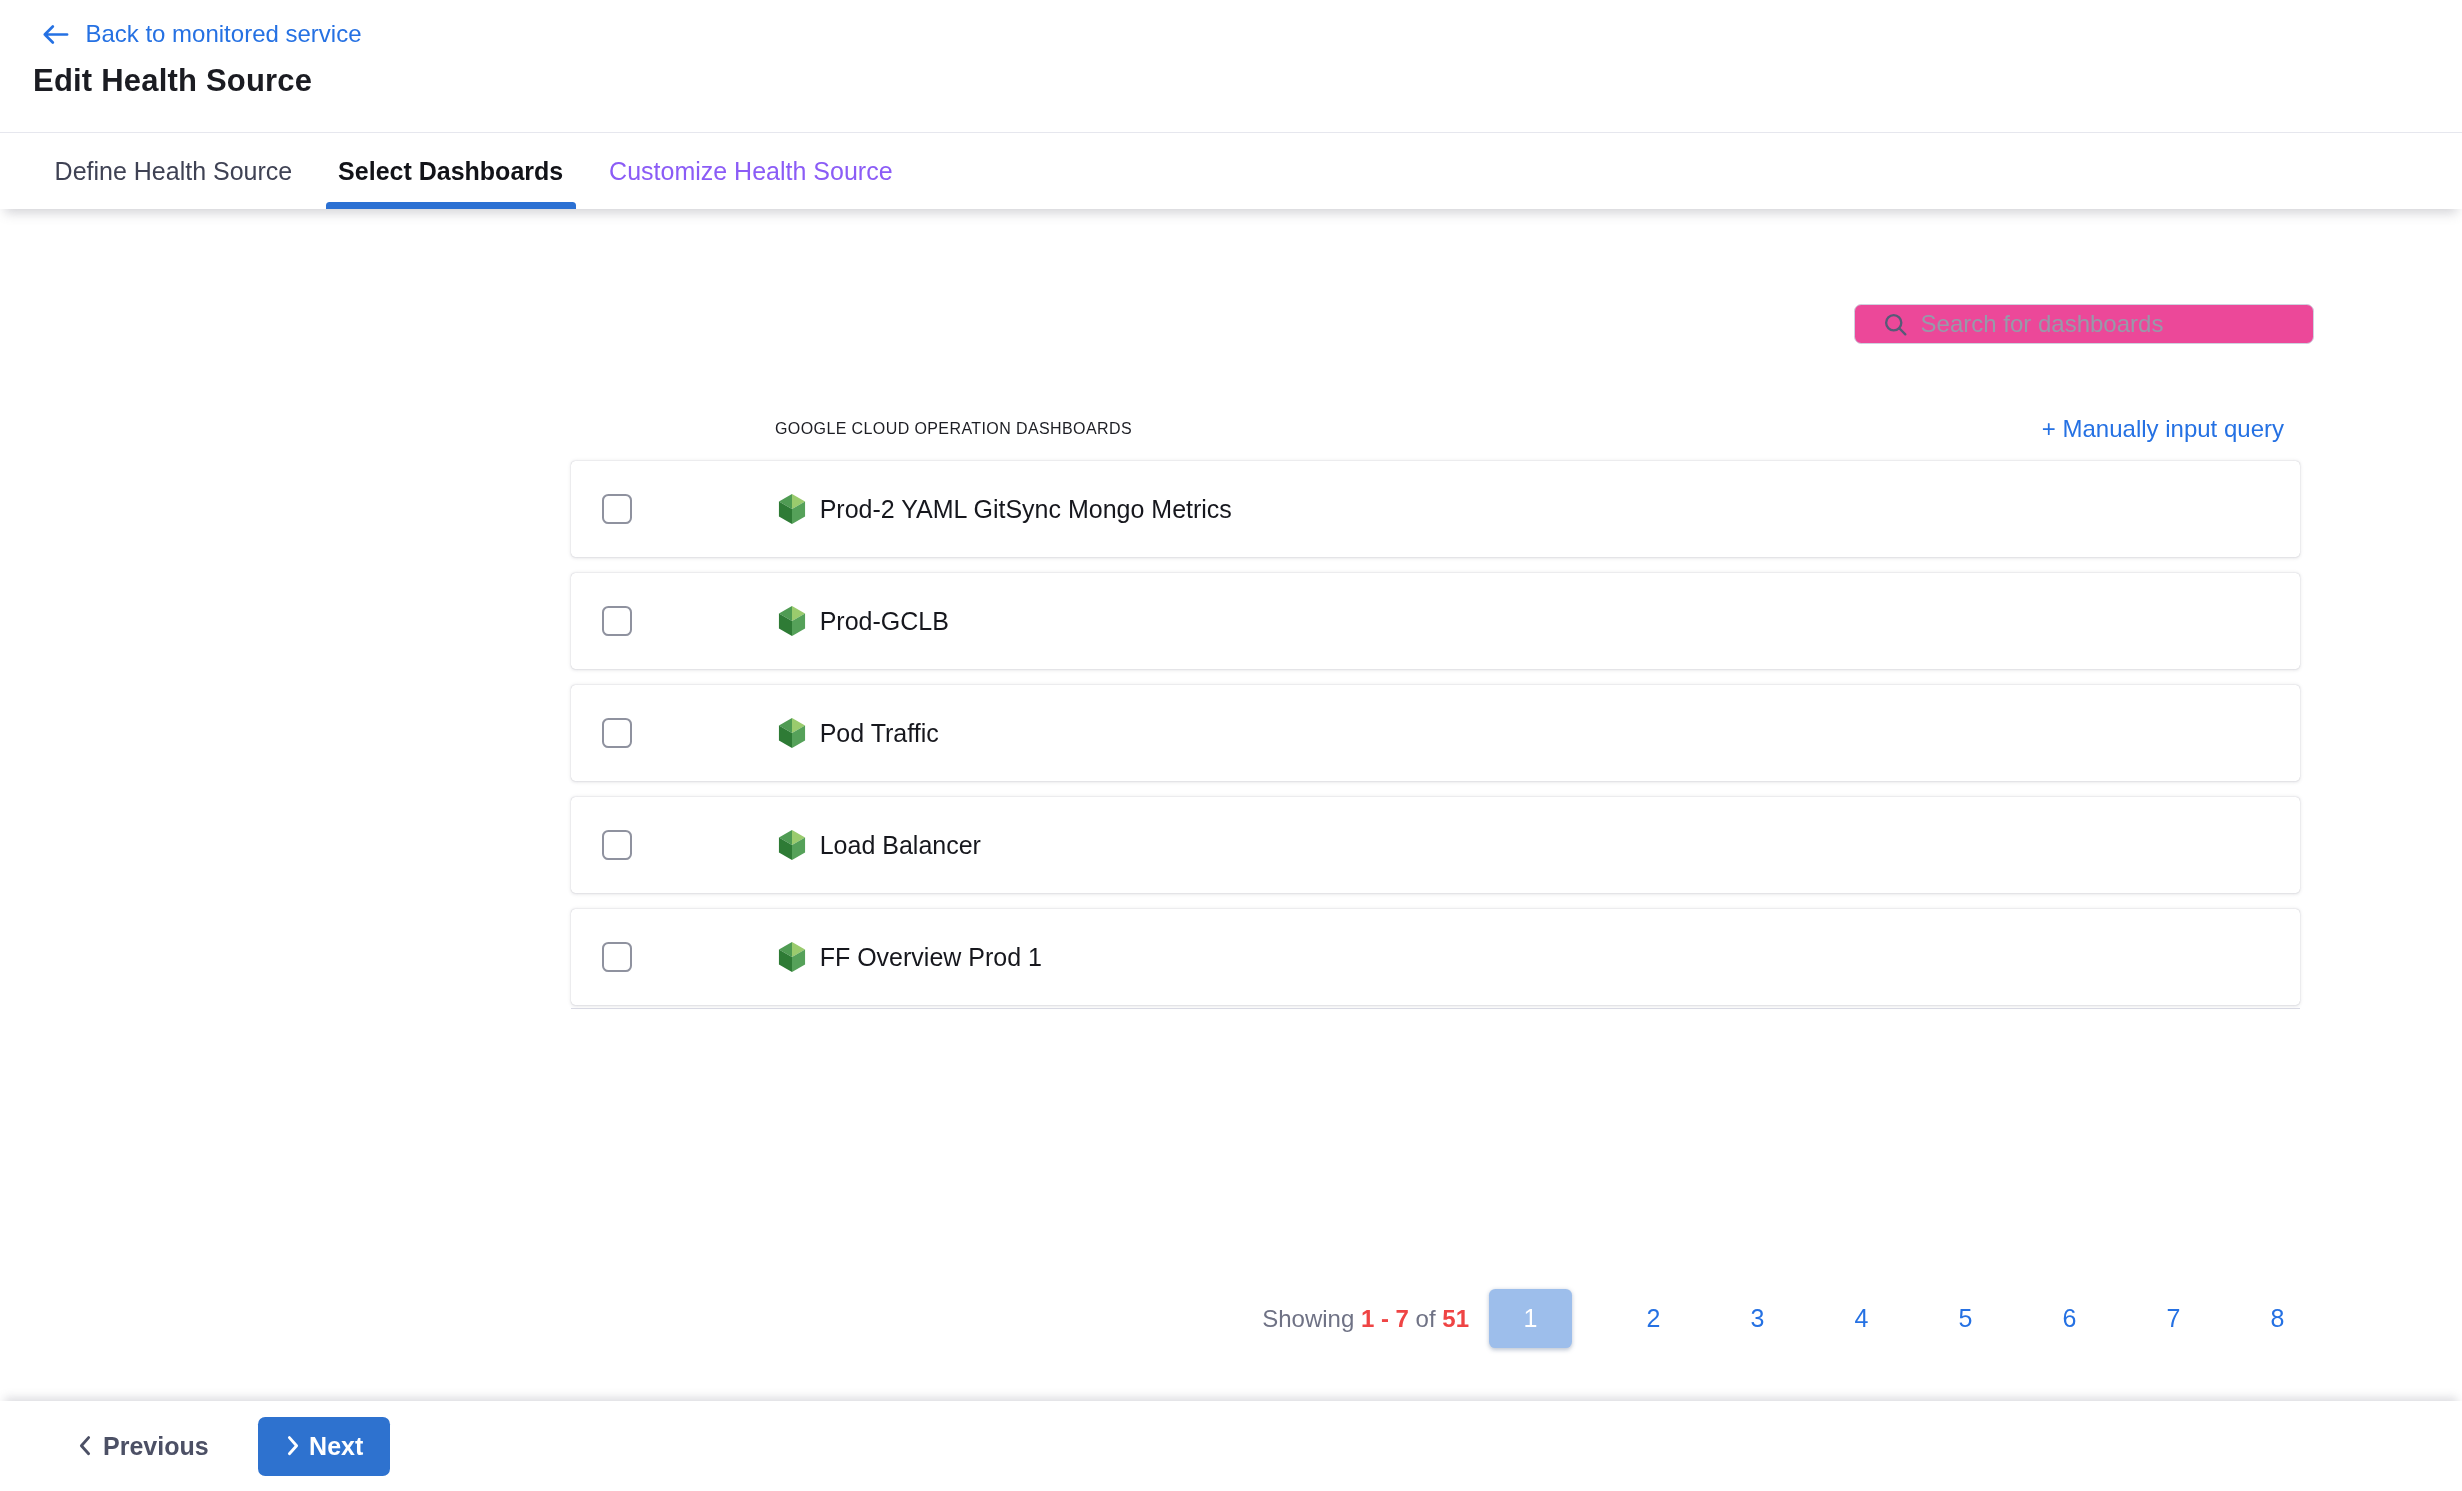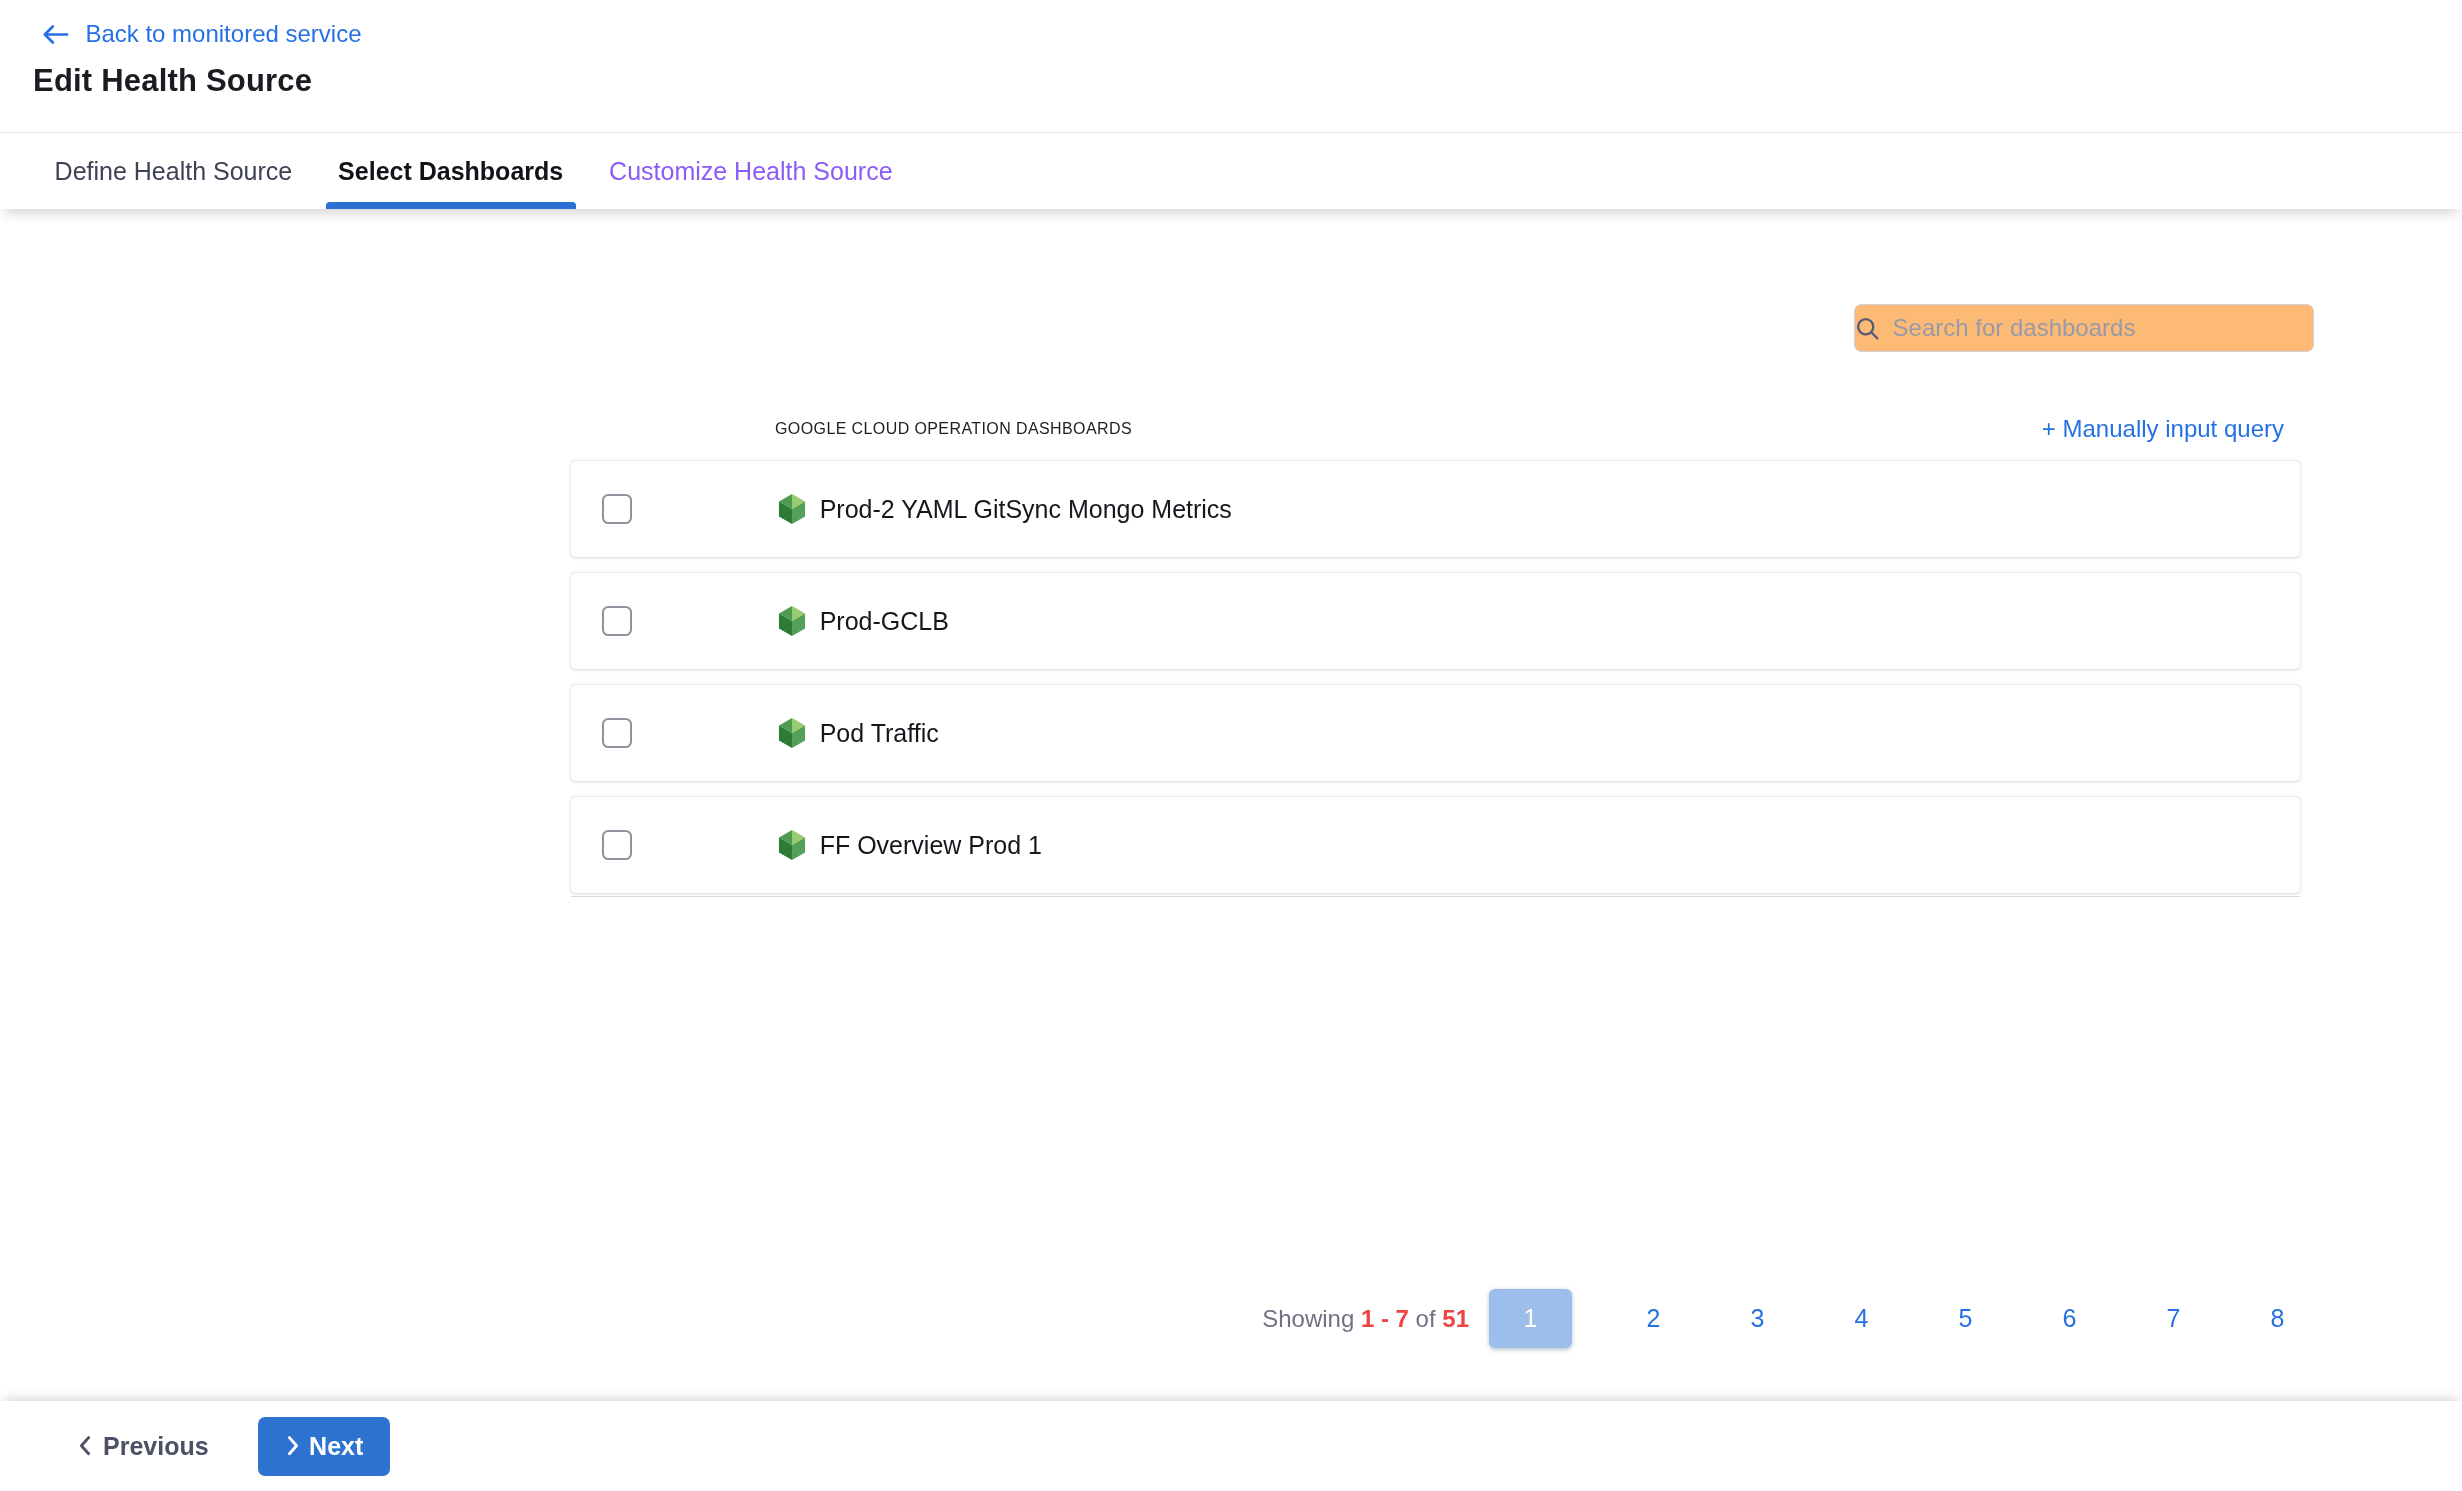--- a/index.html
+++ b/index.html
@@ -39,23 +39,23 @@
   .tab + .tab{margin-left:20.7px;}
   .tab.default{color:#3f4254;font-weight:500;}
   .tab.active{color:#121318;font-weight:700;}
   .tab.disabled{color:#8b5cf6;font-weight:500;cursor:default;}
   .tab.active::after{
     content:"";position:absolute;left:0;right:0;bottom:0;height:7.2px;
     background:var(--tab-underline);border-radius:3.6px 3.6px 0 0;
   }
   
   .search-box{
-    position:absolute;top:304px;left:1854px;width:460px;height:48px;
-    border:0.9px solid #cfd2df;border-radius:7.2px;background:#fdba74;
-    display:flex;align-items:center;padding-left:0;gap:12.6px;
+    position:absolute;top:304px;left:1854px;width:460px;height:40px;
+    border:0.9px solid #cfd2df;border-radius:7.2px;background:#ec4899;
+    display:flex;align-items:center;padding-left:28px;gap:12.6px;
   }
   .search-box input{
     border:none;outline:none;flex:1;height:100%;font-size:24px;color:#1b1c22;
     font-family:"Liberation Sans",sans-serif;background:transparent;padding-right:12.6px;
   }
   .search-box input::placeholder{color:#979aaa;}
   
   .section-header{
     position:absolute;top:409px;left:775px;right:178px;height:40px;
     display:flex;align-items:center;justify-content:space-between;
@@ -194,20 +194,36 @@
       <svg width="32" height="32" viewBox="0 0 36 36">
         <polygon points="3.3,9.5 18,1 18,18" style="fill:var(--icon-green-mid)"></polygon>
         <polygon points="18,1 32.7,9.5 18,18" style="fill:var(--icon-green-light)"></polygon>
         <polygon points="3.3,9.5 18,18 18,35 3.3,26.5" style="fill:var(--icon-green-dark)"></polygon>
         <polygon points="18,18 32.7,9.5 32.7,26.5 18,35" style="fill:var(--icon-green-mid2)"></polygon>
       </svg>
       <span class="row-label">Pod Traffic</span>
     </div>
   </div>
 
+  <div class="card">
+    <div class="cb-cell">
+      <div class="checkbox unchecked" role="checkbox" aria-checked="false">
+        
+      </div>
+    </div>
+    <div class="label-cell">
+      <svg width="32" height="32" viewBox="0 0 36 36">
+        <polygon points="3.3,9.5 18,1 18,18" style="fill:var(--icon-green-mid)"></polygon>
+        <polygon points="18,1 32.7,9.5 18,18" style="fill:var(--icon-green-light)"></polygon>
+        <polygon points="3.3,9.5 18,18 18,35 3.3,26.5" style="fill:var(--icon-green-dark)"></polygon>
+        <polygon points="18,18 32.7,9.5 32.7,26.5 18,35" style="fill:var(--icon-green-mid2)"></polygon>
+      </svg>
+      <span class="row-label">Load Balancer</span>
+    </div>
+  </div>
 
   <div class="card">
     <div class="cb-cell">
       <div class="checkbox unchecked" role="checkbox" aria-checked="false">
         
       </div>
     </div>
     <div class="label-cell">
       <svg width="32" height="32" viewBox="0 0 36 36">
         <polygon points="3.3,9.5 18,1 18,18" style="fill:var(--icon-green-mid)"></polygon>

